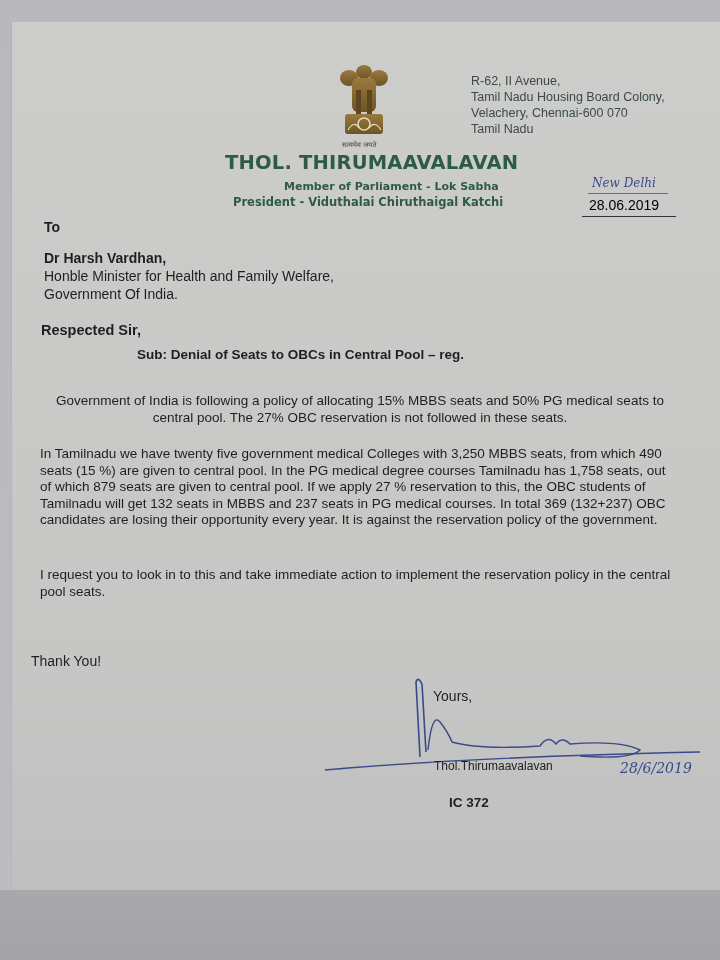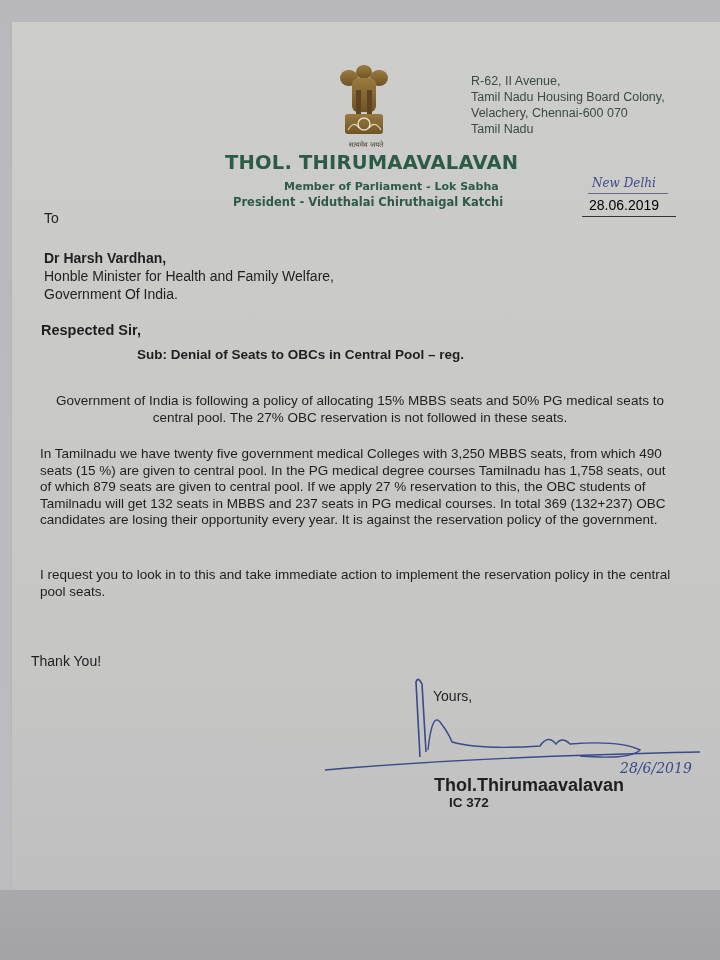--- a/index.html
+++ b/index.html
@@ -16,21 +16,21 @@
     }
     .bottom-surface {
       position: absolute; left: 0; top: 890px; width: 720px; height: 70px;
       background: linear-gradient(180deg, #a9a8ad 0%, #a3a2a7 100%);
     }
     .emblem {
       position: absolute; left: 337px; top: 62px; width: 54px; height: 88px;
     }
     .emblem-motto {
       position: absolute; left: 342px; top: 140px; width: 48px; font-size: 7px;
-      color: #4a4030; text-align: center; font-family: "DejaVu Sans", sans-serif;
+      color: #4a4030; font-family: "DejaVu Sans", sans-serif;
     }
     .address {
       position: absolute; left: 471px; top: 73px;
       font-size: 12.5px; line-height: 16px; color: #3c4a44;
     }
     .mp-name {
       position: absolute; left: 225px; top: 151px;
       font-family: "DejaVu Sans", sans-serif; font-weight: bold;
       font-size: 19.5px; color: #2e5b46; letter-spacing: 0.2px;
     }
@@ -53,37 +53,37 @@
       position: absolute; left: 588px; top: 193px; width: 80px; height: 1px; background: #6a6a8a;
     }
     .date-typed {
       position: absolute; left: 589px; top: 197px;
       font-size: 14px; color: #000000;
     }
     .date-underline {
       position: absolute; left: 582px; top: 216px; width: 94px; height: 1px; background: #333;
     }
     .text { position: absolute; color: #1f1f1f; font-size: 14px; }
-    .to-label { left: 44px; top: 210px; }
+    .to-label { left: 44px; top: 219px; font-weight: bold; }
     .recipient-name { left: 44px; top: 250px; font-weight: bold; }
     .recipient-title { left: 44px; top: 268px; }
     .recipient-org { left: 44px; top: 286px; }
     .salutation { left: 41px; top: 322px; font-weight: bold; font-size: 14.5px; }
     .subject { left: 137px; top: 347px; font-weight: bold; font-size: 13.5px; }
     .para {
       position: absolute; left: 40px; width: 640px; color: #1f1f1f;
       font-size: 13.5px; line-height: 16.5px;
       font-family: "Liberation Sans", sans-serif;
     }
     .para1 { top: 393px; text-align: center; }
     .para2 { top: 446px; }
     .para3 { top: 567px; }
     .thanks { left: 31px; top: 653px; font-size: 14px; }
     .yours { left: 433px; top: 688px; font-size: 14px; }
-    .sig-name { left: 434px; top: 759px; font-size: 18px; font-weight: bold; margin-top: 16px; }
+    .sig-name { left: 434px; top: 759px; font-size: 12px; font-weight: normal; }
     .sig-code { left: 434px; top: 795px; font-size: 13.5px; font-weight: bold; padding-left: 15px; }
     .sig-date-hand {
       position: absolute; left: 620px; top: 760px;
       font-family: "DejaVu Serif", serif; font-style: italic; font-size: 14px; color: #3a4a8a;
     }
     .signature { position: absolute; left: 320px; top: 672px; width: 400px; height: 110px; }
   </style>
 </head>
 <body>
 

